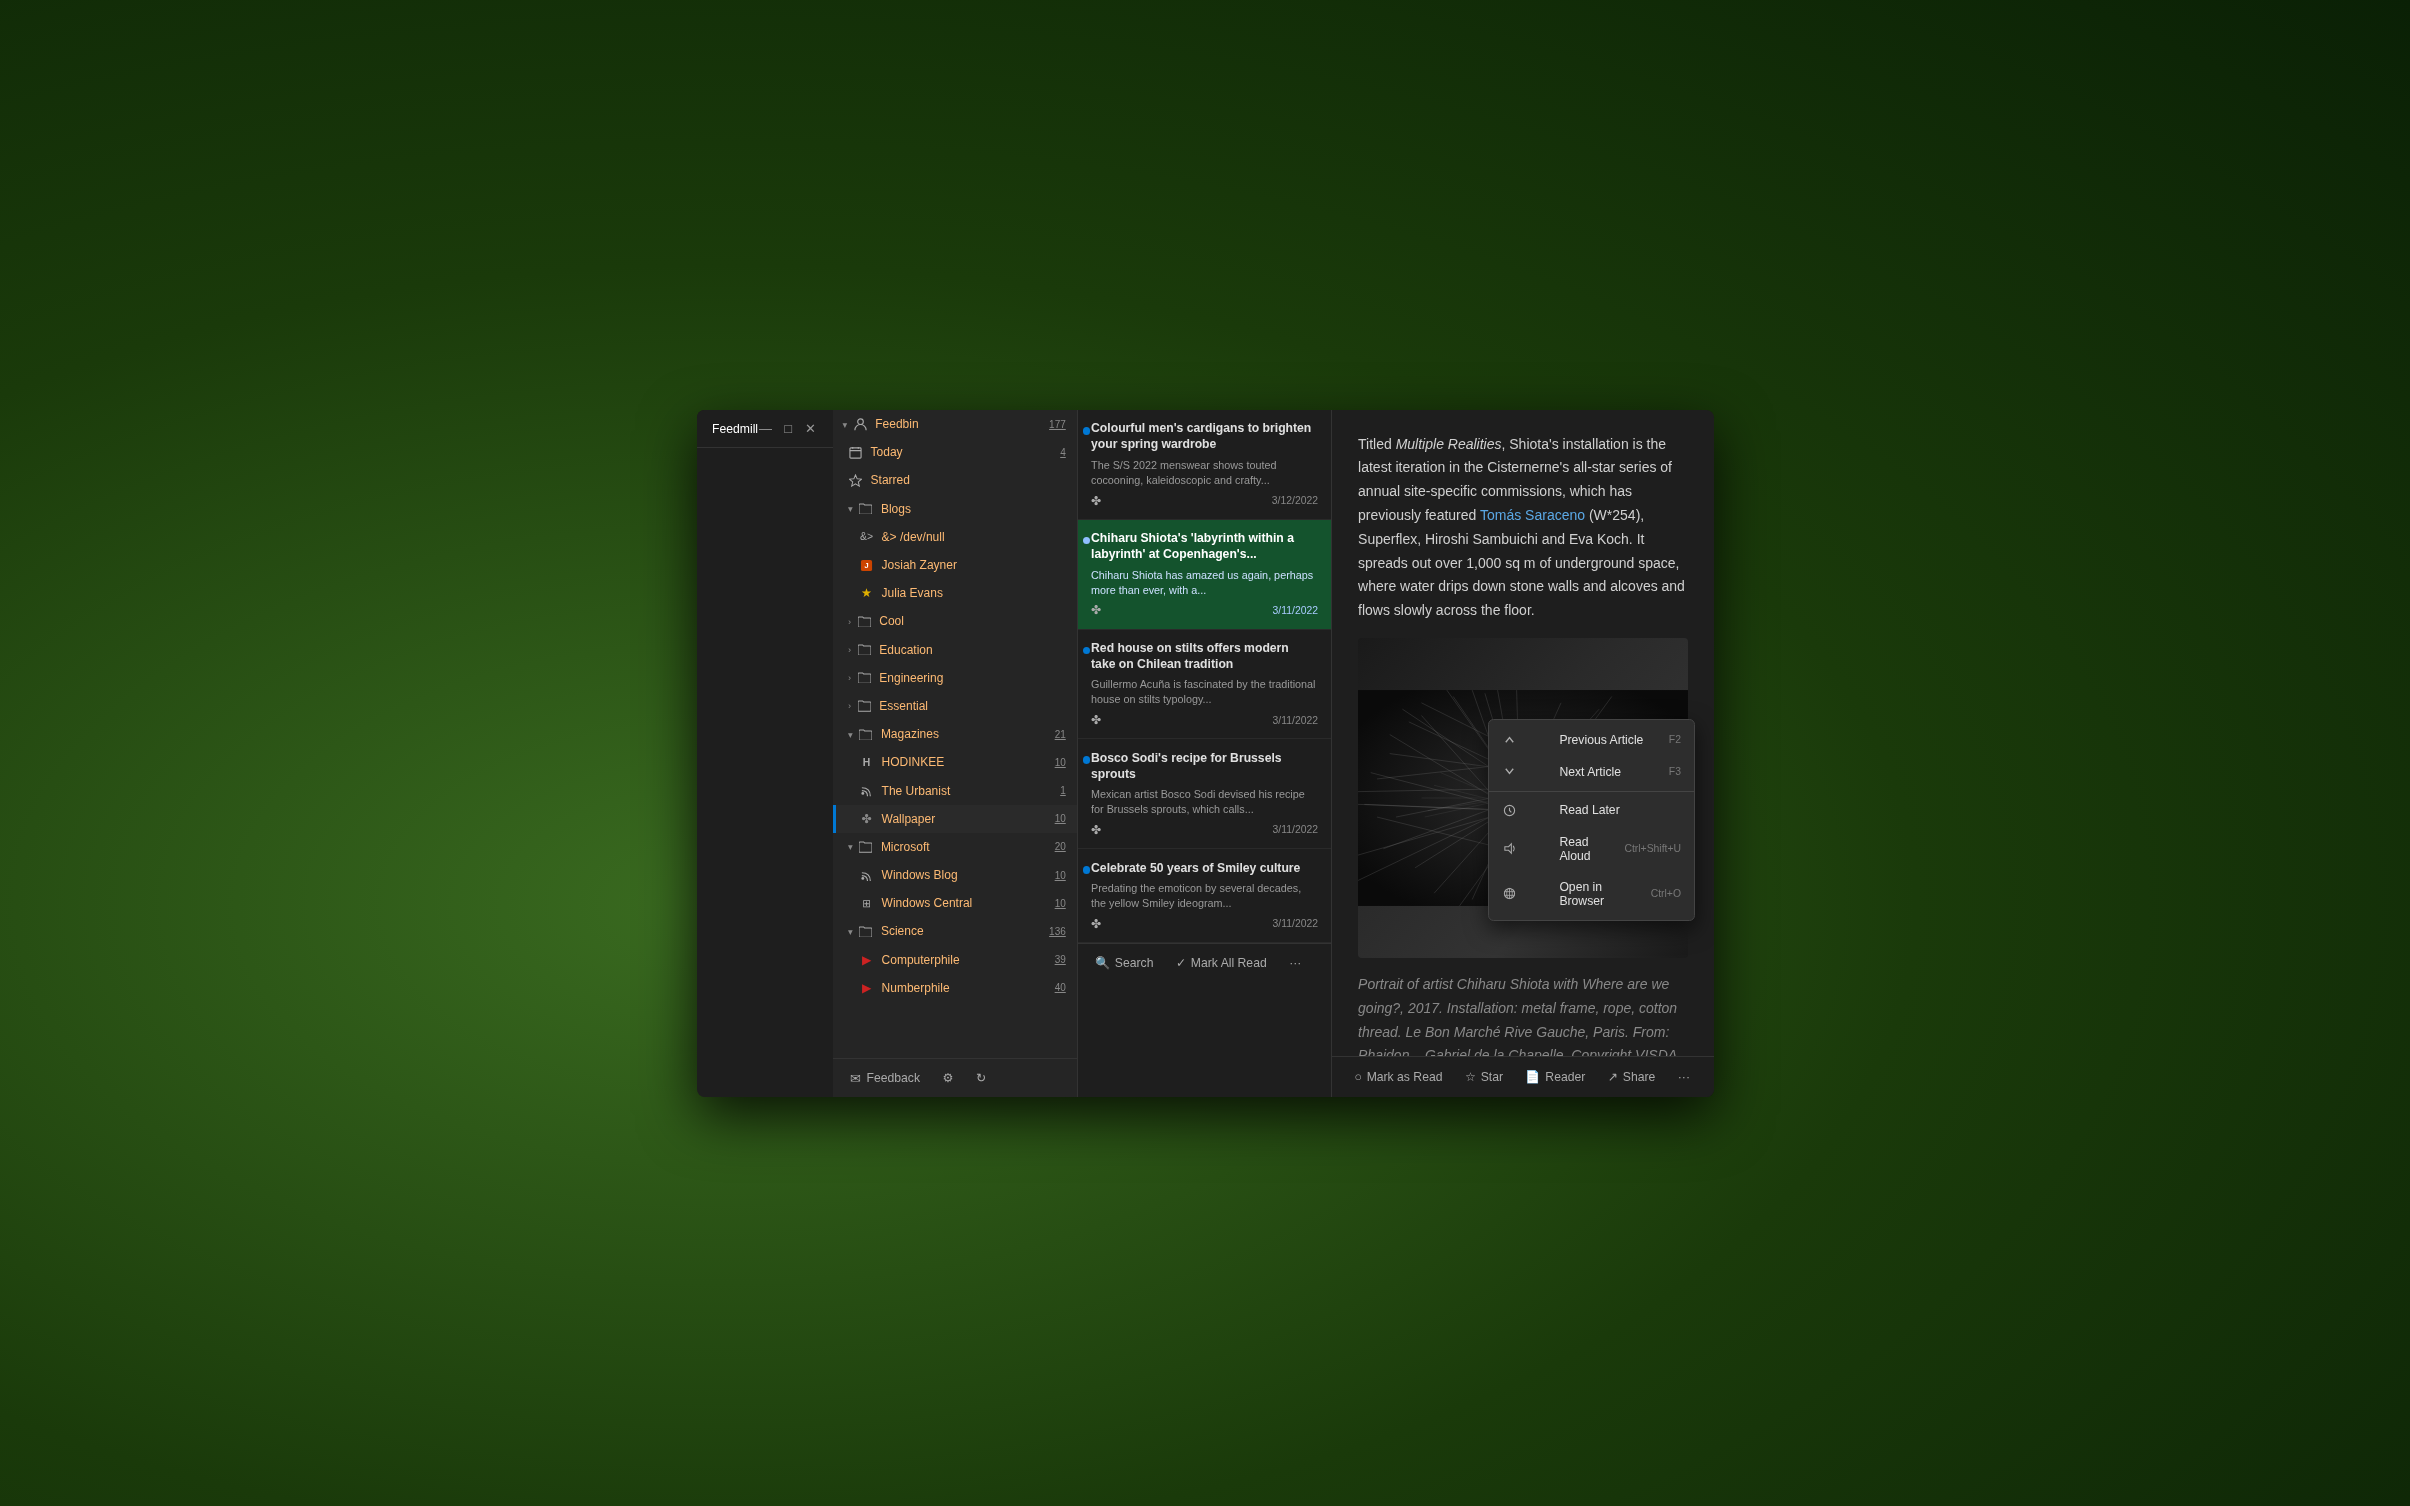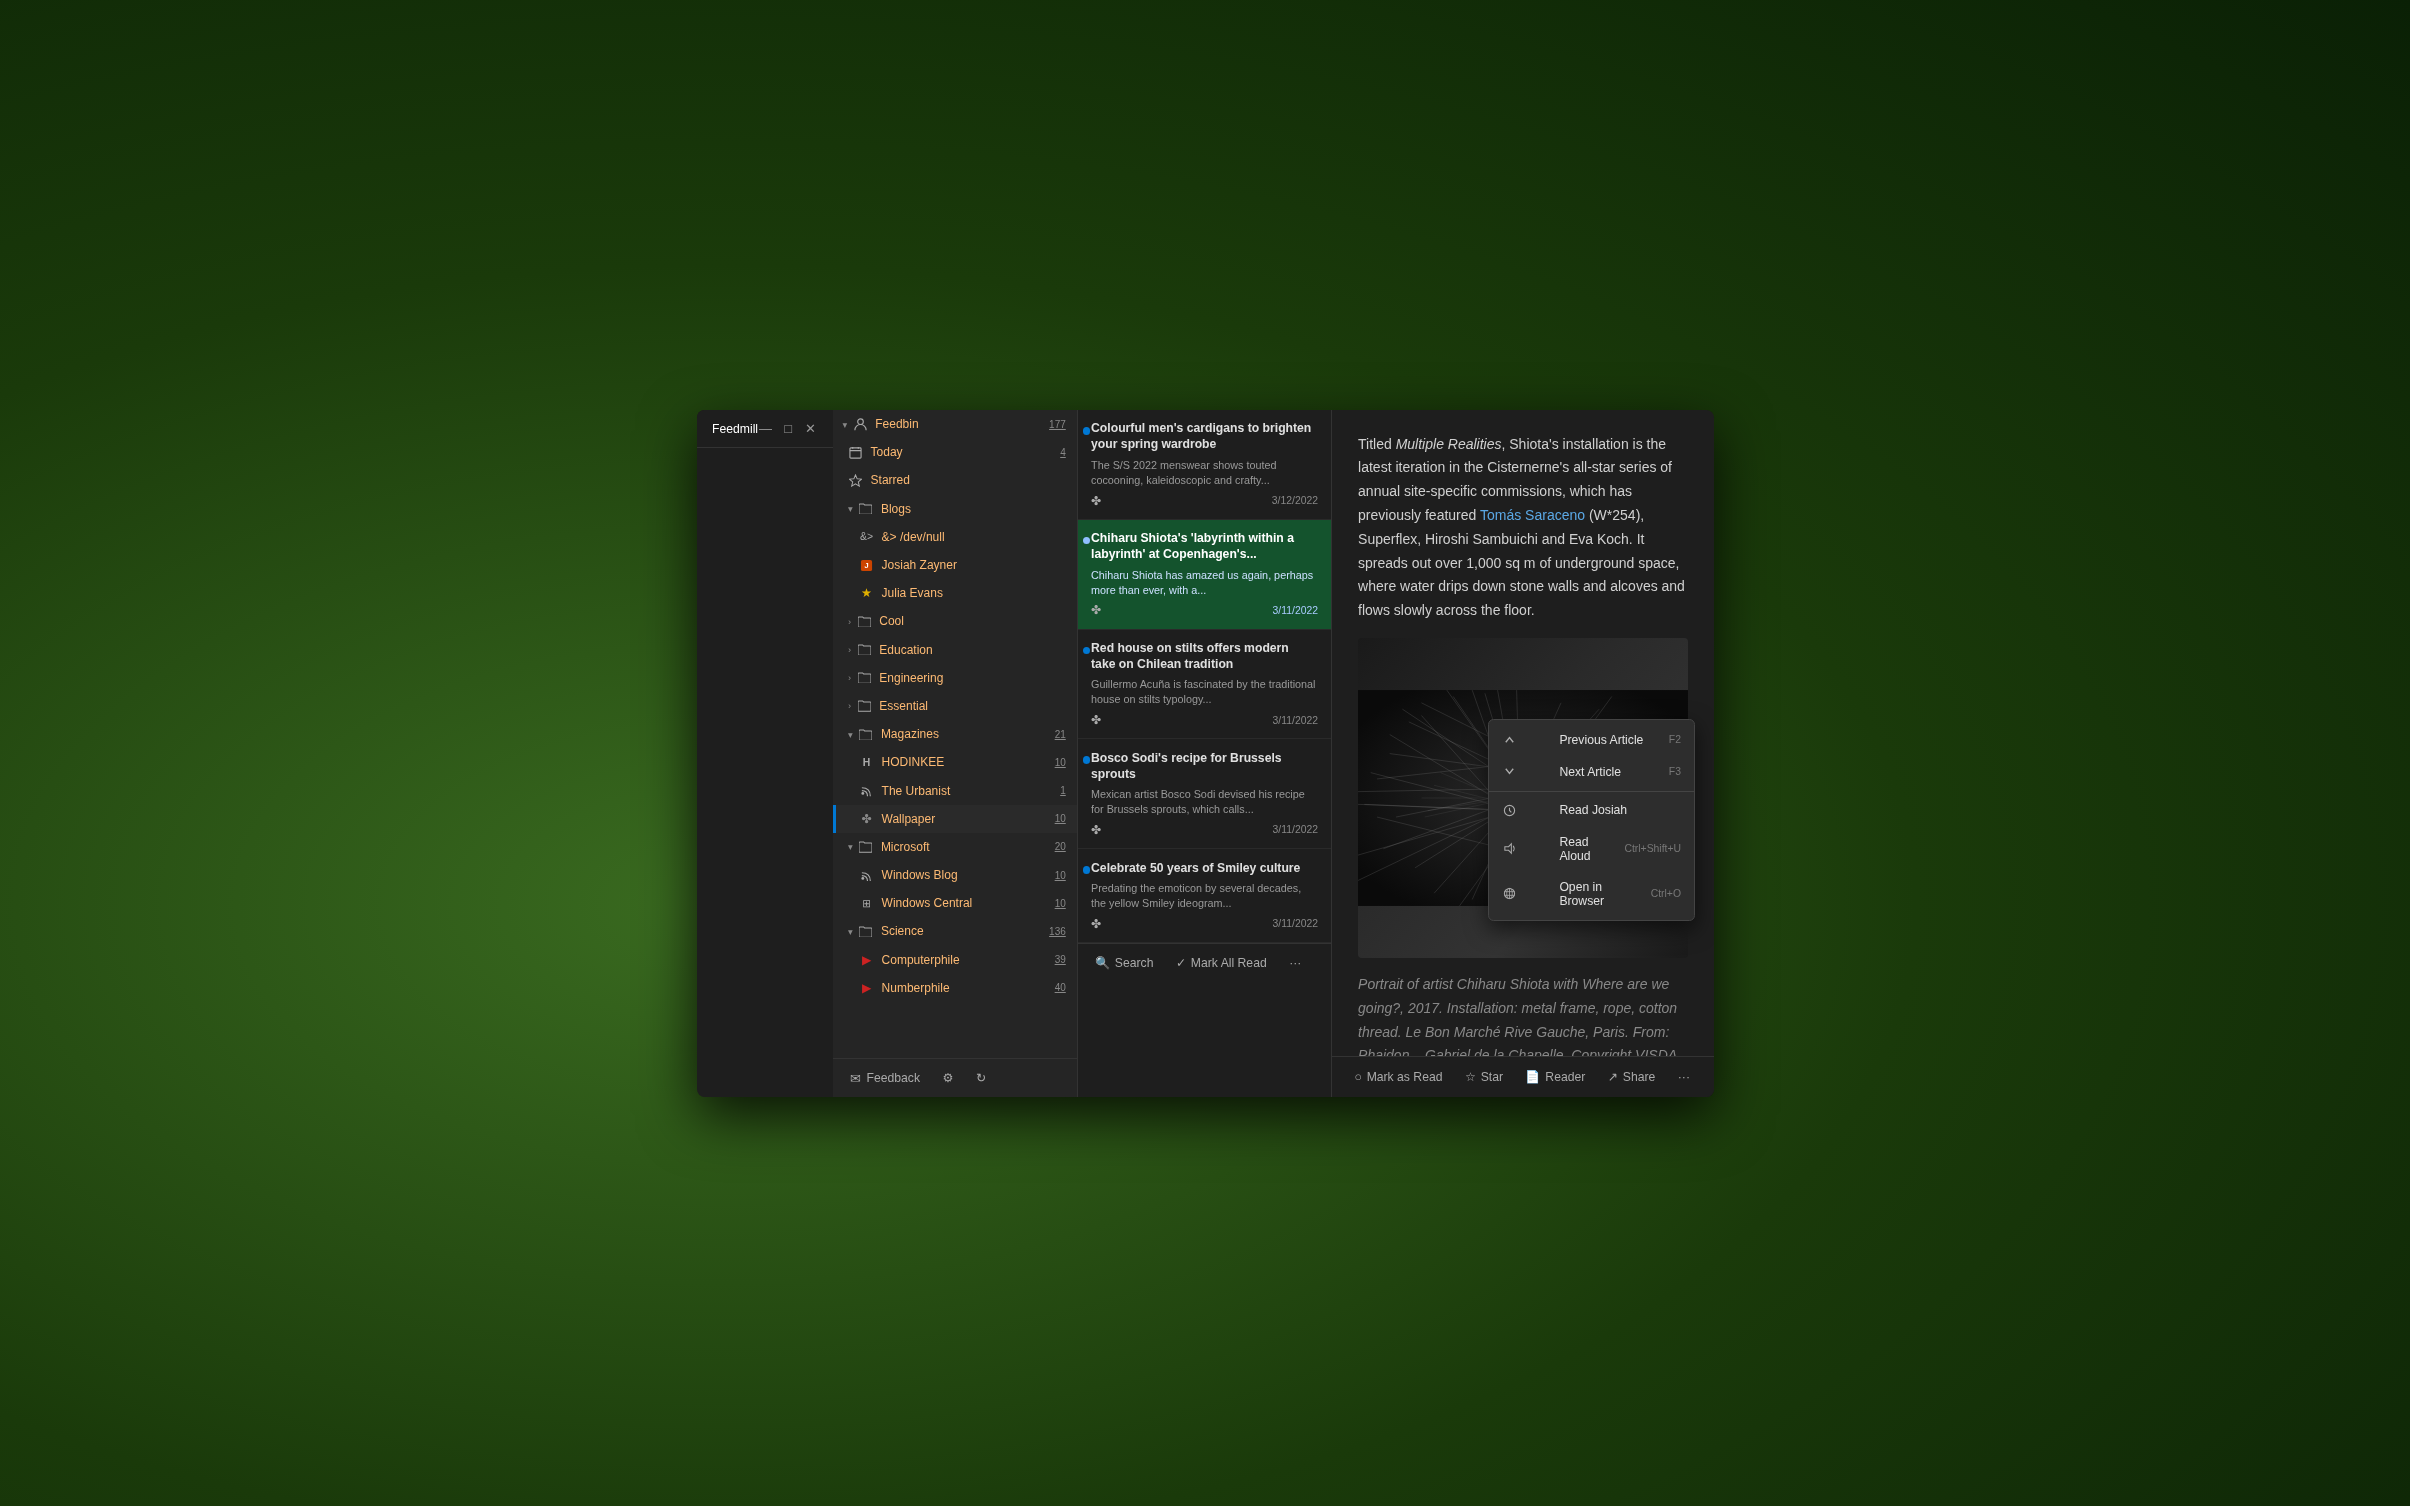--- a/index.html
+++ b/index.html
@@ -768,21 +768,21 @@
         </div>
         <div class="context-menu-divider"></div>
 
         <div class="context-menu-item">
           <span class="context-menu-icon">
             <svg width="13" height="13" viewBox="0 0 14 14">
                 <circle cx="7" cy="7" r="5.5" fill="none" stroke="#aaa" stroke-width="1.2"></circle>
                 <polyline points="7,4 7,7 9,9" fill="none" stroke="#aaa" stroke-width="1.2"></polyline>
               </svg>
           </span>
-          <span class="context-menu-label">Read Josiah</span>
+          <span class="context-menu-label">Read Later</span>
           <span class="context-menu-shortcut"></span>
         </div>
 
         <div class="context-menu-item">
           <span class="context-menu-icon">
             <svg width="13" height="13" viewBox="0 0 14 14">
                 <polygon points="2,5 6,5 9,2 9,12 6,9 2,9" fill="none" stroke="#aaa" stroke-width="1.1"></polygon>
                 <path d="M11,4 Q13,7 11,10" fill="none" stroke="#aaa" stroke-width="1.1"></path>
               </svg>
           </span>

